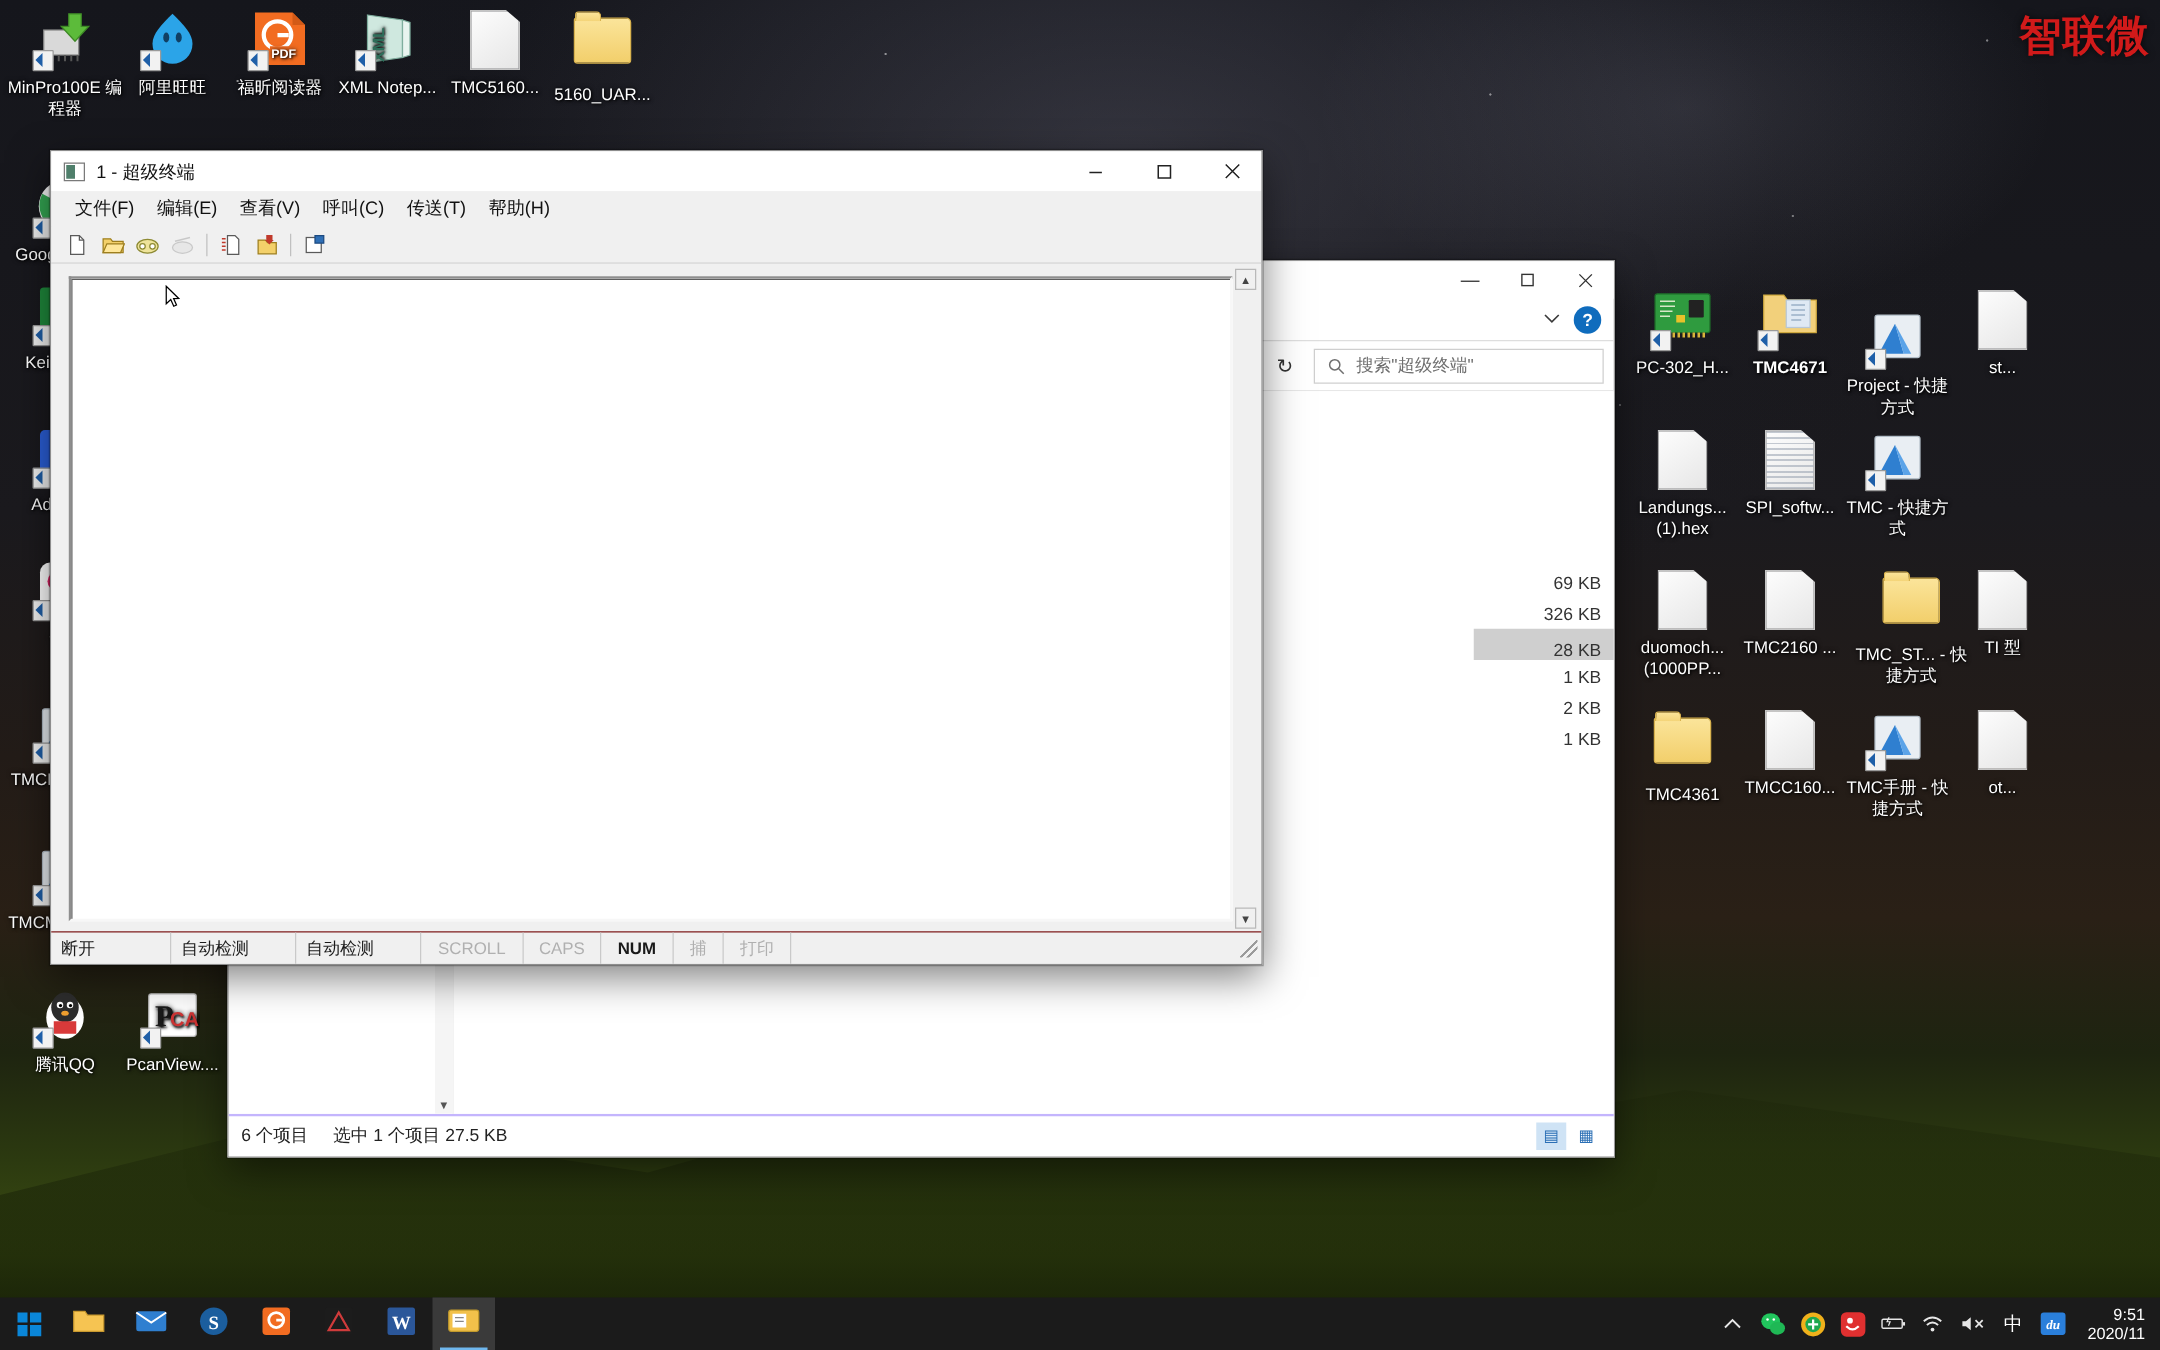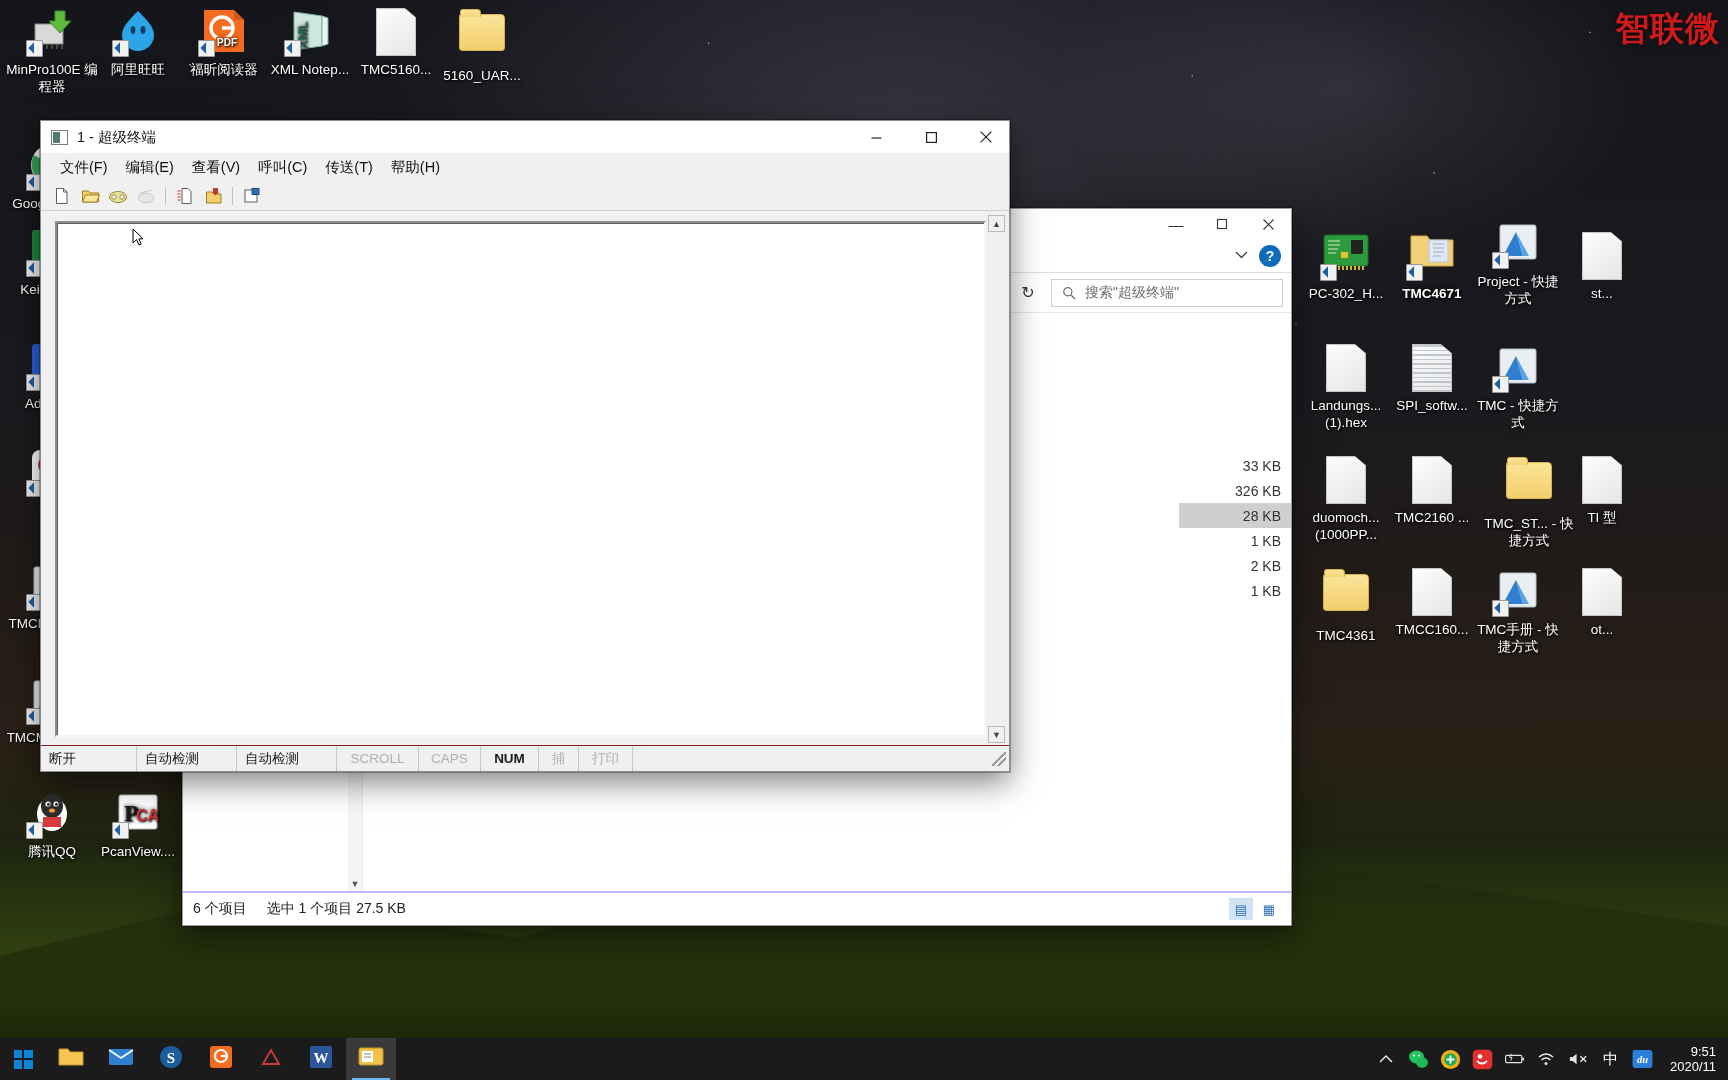--- a/index.html
+++ b/index.html
@@ -433,21 +433,21 @@
       <span class="lbl">PC-302_H...</span>
     </div>
     <div class="dicon" style="left: 1386px; top: 232px; font-weight: bold;">
       <span class="glyph"><svg width="46" height="38" viewBox="0 0 46 38">
           <path d="M2 4 h16 l3 4 h23 v26 h-42 z" fill="#f2d07b" stroke="#cfa93f"></path>
           <rect x="20" y="8" width="19" height="22" fill="#dfe9f4" stroke="#b8c7d6"></rect>
           <path d="M24 12 h11 M24 16 h11 M24 20 h11 M24 24 h8" stroke="#9ab0c6" stroke-width="1.1"></path>
         </svg><span class="shortcut-arrow"></span></span>
       <span class="lbl">TMC4671</span>
     </div>
-    <div class="dicon" style="left: 1472px; top: 220px;">
+    <div class="dicon" style="left: 1472px; top: 247px;">
       <span class="glyph"><svg width="44" height="44" viewBox="0 0 44 44">
           <rect x="4" y="5" width="36" height="34" rx="2" fill="#e9eef3" stroke="#b3bec8"></rect>
           <path d="M7 36 L20 12 L27 36 Z" fill="#2f7fd0"></path>
           <path d="M20 12 L33 36 L27 36 Z" fill="#5ba3e8"></path>
         </svg><span class="shortcut-arrow"></span></span>
       <span class="lbl">Project - 快捷方式</span>
     </div>
     <div class="dicon" style="left: 1556px; top: 232px;">
       <span class="glyph">
         <div class="ic-file"></div>
@@ -584,26 +584,26 @@
           <span class="nav-ico" style="color: rgb(122, 122, 122);">▤</span>
           <span>工作 (D:)</span>
         </div>
         <div style="position: absolute; right: 0px; top: 0px; bottom: 0px; width: 14px; background: rgb(245, 245, 245);">
           <div style="position: absolute; left: 2px; right: 2px; top: 18%; height: 42%; background: rgb(201, 201, 201);"></div>
           <div style="position: absolute; left: 0px; right: 0px; bottom: 0px; height: 15px; display: flex; align-items: center; justify-content: center; font-size: 9px; color: rgb(85, 85, 85);">▼</div>
         </div>
       </div>
     <div class="ex-files" id="ex-files">
         <div class="file-row" style="top: 140px;">
-          <span>33 KB</span>
+          <span>69 KB</span>
         </div>
         <div class="file-row" style="top: 165px;">
           <span>326 KB</span>
         </div>
-        <div class="file-row sel" style="top: 190px;">
+        <div class="file-row sel" style="top: 190px; align-items: flex-end;">
           <span>28 KB</span>
         </div>
         <div class="file-row" style="top: 215px;">
           <span>1 KB</span>
         </div>
         <div class="file-row" style="top: 240px;">
           <span>2 KB</span>
         </div>
         <div class="file-row" style="top: 265px;">
           <span>1 KB</span>

